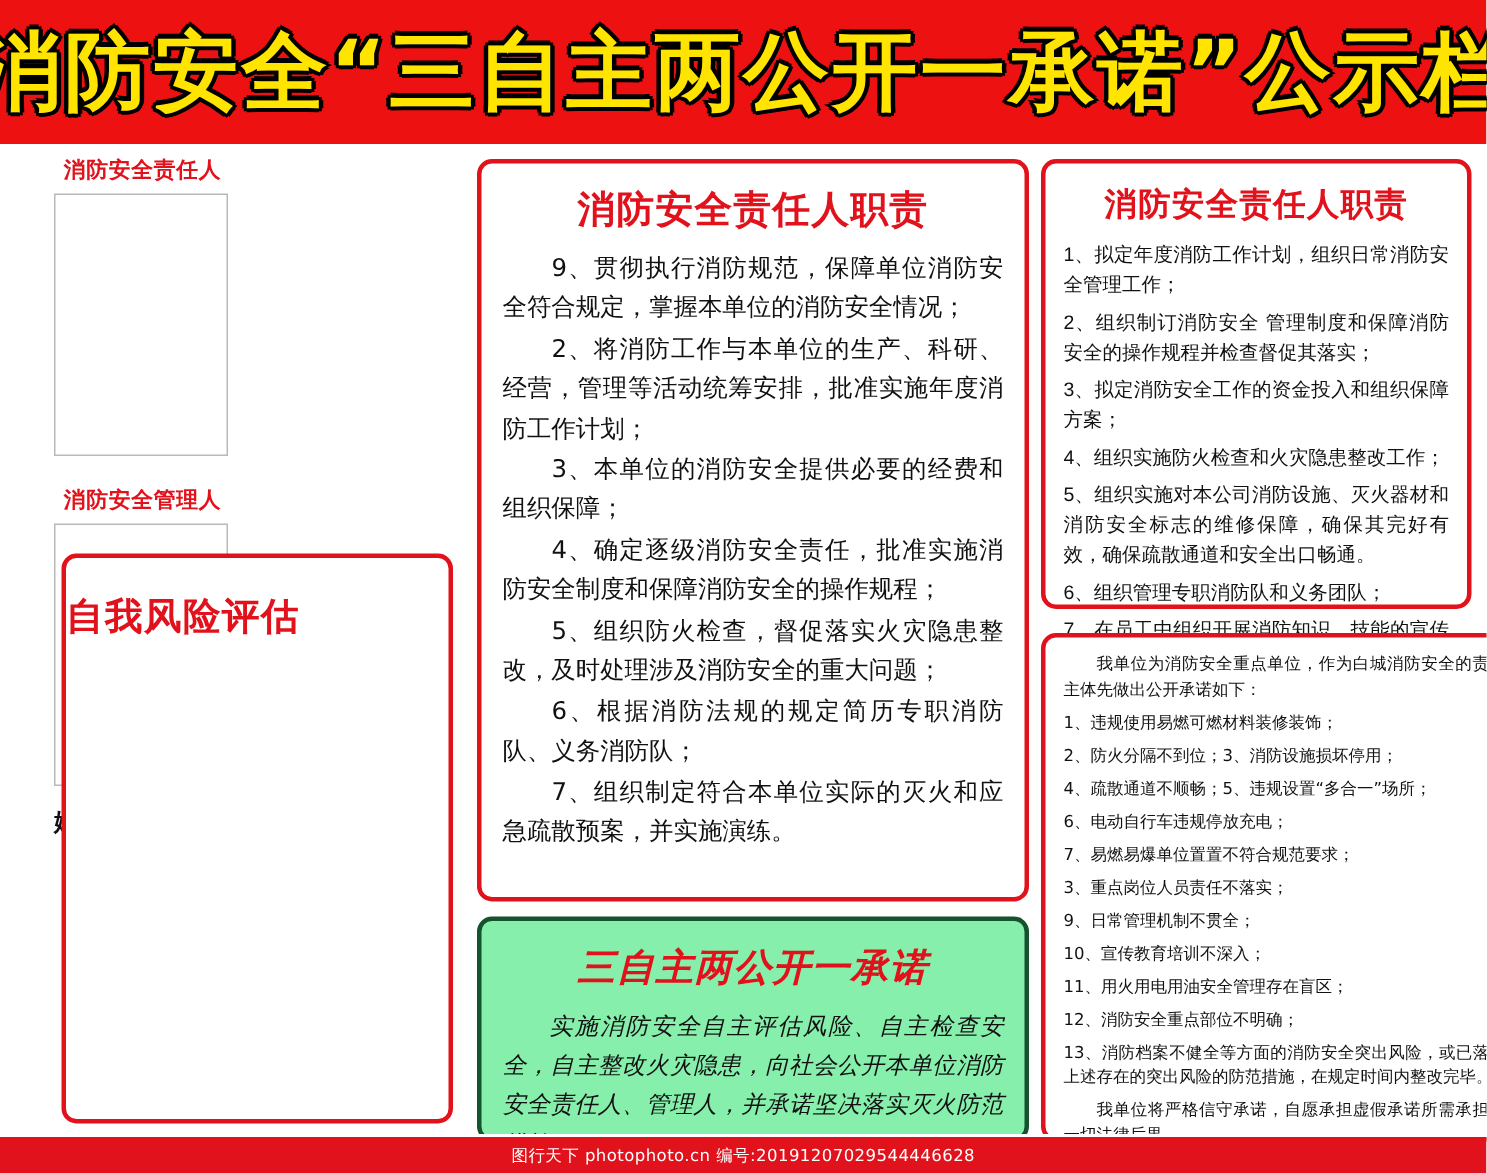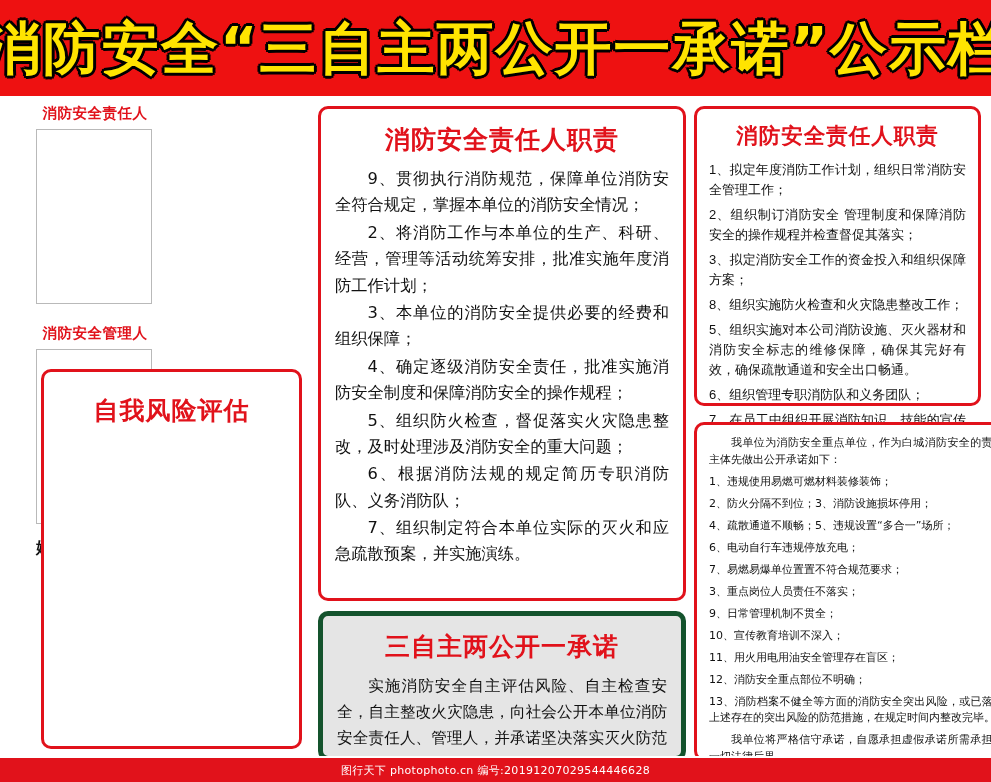--- a/index.html
+++ b/index.html
@@ -115,21 +115,21 @@
     left: 27px;
     top: 265px;
     width: 261px;
     height: 380px;
     border: 3px solid #e1121b;
     border-radius: 10px;
     box-sizing: border-box;
     background: #fff;
   }
   .risk-title {
-    text-align: center;
+    text-align: left;
     margin-top: 22px;
     color: #e1121b;
     font-weight: bold;
     font-size: 25px;
     letter-spacing: 1px;
     font-family: "DejaVu Sans", sans-serif;
   }
 
   
   .mid-box-top {
@@ -143,25 +143,26 @@
     box-sizing: border-box;
     background: #fff;
     padding: 10px 14px 0 14px;
   }
   .mid-box-bottom {
     position: absolute;
     left: 0;
     top: 507px;
     width: 368px;
     height: 150px;
-    border: 5px solid #14532d;
-    border-radius: 10px;
-    box-sizing: border-box;
-    background: #e5e5e5;
+    border: 3px solid #14532d;
+    border-radius: 10px;
+    box-sizing: border-box;
+    background: #86efac;
     padding: 10px 14px 0 14px;
+    font-style: italic;
   }
   .mid-title {
     text-align: center;
     color: #e1121b;
     font-weight: bold;
     font-size: 25px;
     letter-spacing: 1px;
     margin: 4px 0 10px 0;
     font-family: "DejaVu Sans", sans-serif;
   }
@@ -312,21 +313,21 @@
     </div>
   </div>
 
   <div class="col-right">
 
     <div class="right-box-top">
       <div class="right-title">消防安全责任人职责</div>
       <p class="right-item">1、拟定年度消防工作计划，组织日常消防安全管理工作；</p>
       <p class="right-item">2、组织制订消防安全 管理制度和保障消防安全的操作规程并检查督促其落实；</p>
       <p class="right-item">3、拟定消防安全工作的资金投入和组织保障方案；</p>
-      <p class="right-item">8、组织实施防火检查和火灾隐患整改工作；</p>
+      <p class="right-item">4、组织实施防火检查和火灾隐患整改工作；</p>
       <p class="right-item">5、组织实施对本公司消防设施、灭火器材和消防安全标志的维修保障，确保其完好有效，确保疏散通道和安全出口畅通。</p>
       <p class="right-item">6、组织管理专职消防队和义务团队；</p>
       <p class="right-item">7、在员工中组织开展消防知识、技能的宣传教育和培训，组织灭火和应急疏散预案的实施和演练。</p>
       <p class="right-item">8、公司消防安全责任人接受托的其他消防安全管理工作。</p>
     </div>
 
     <div class="right-box-bottom">
       <p class="pledge-item indent">我单位为消防安全重点单位，作为白城消防安全的责任主体先做出公开承诺如下：</p>
       <p class="pledge-item">1、违规使用易燃可燃材料装修装饰；</p>
       <p class="pledge-item">2、防火分隔不到位；3、消防设施损坏停用；</p>

